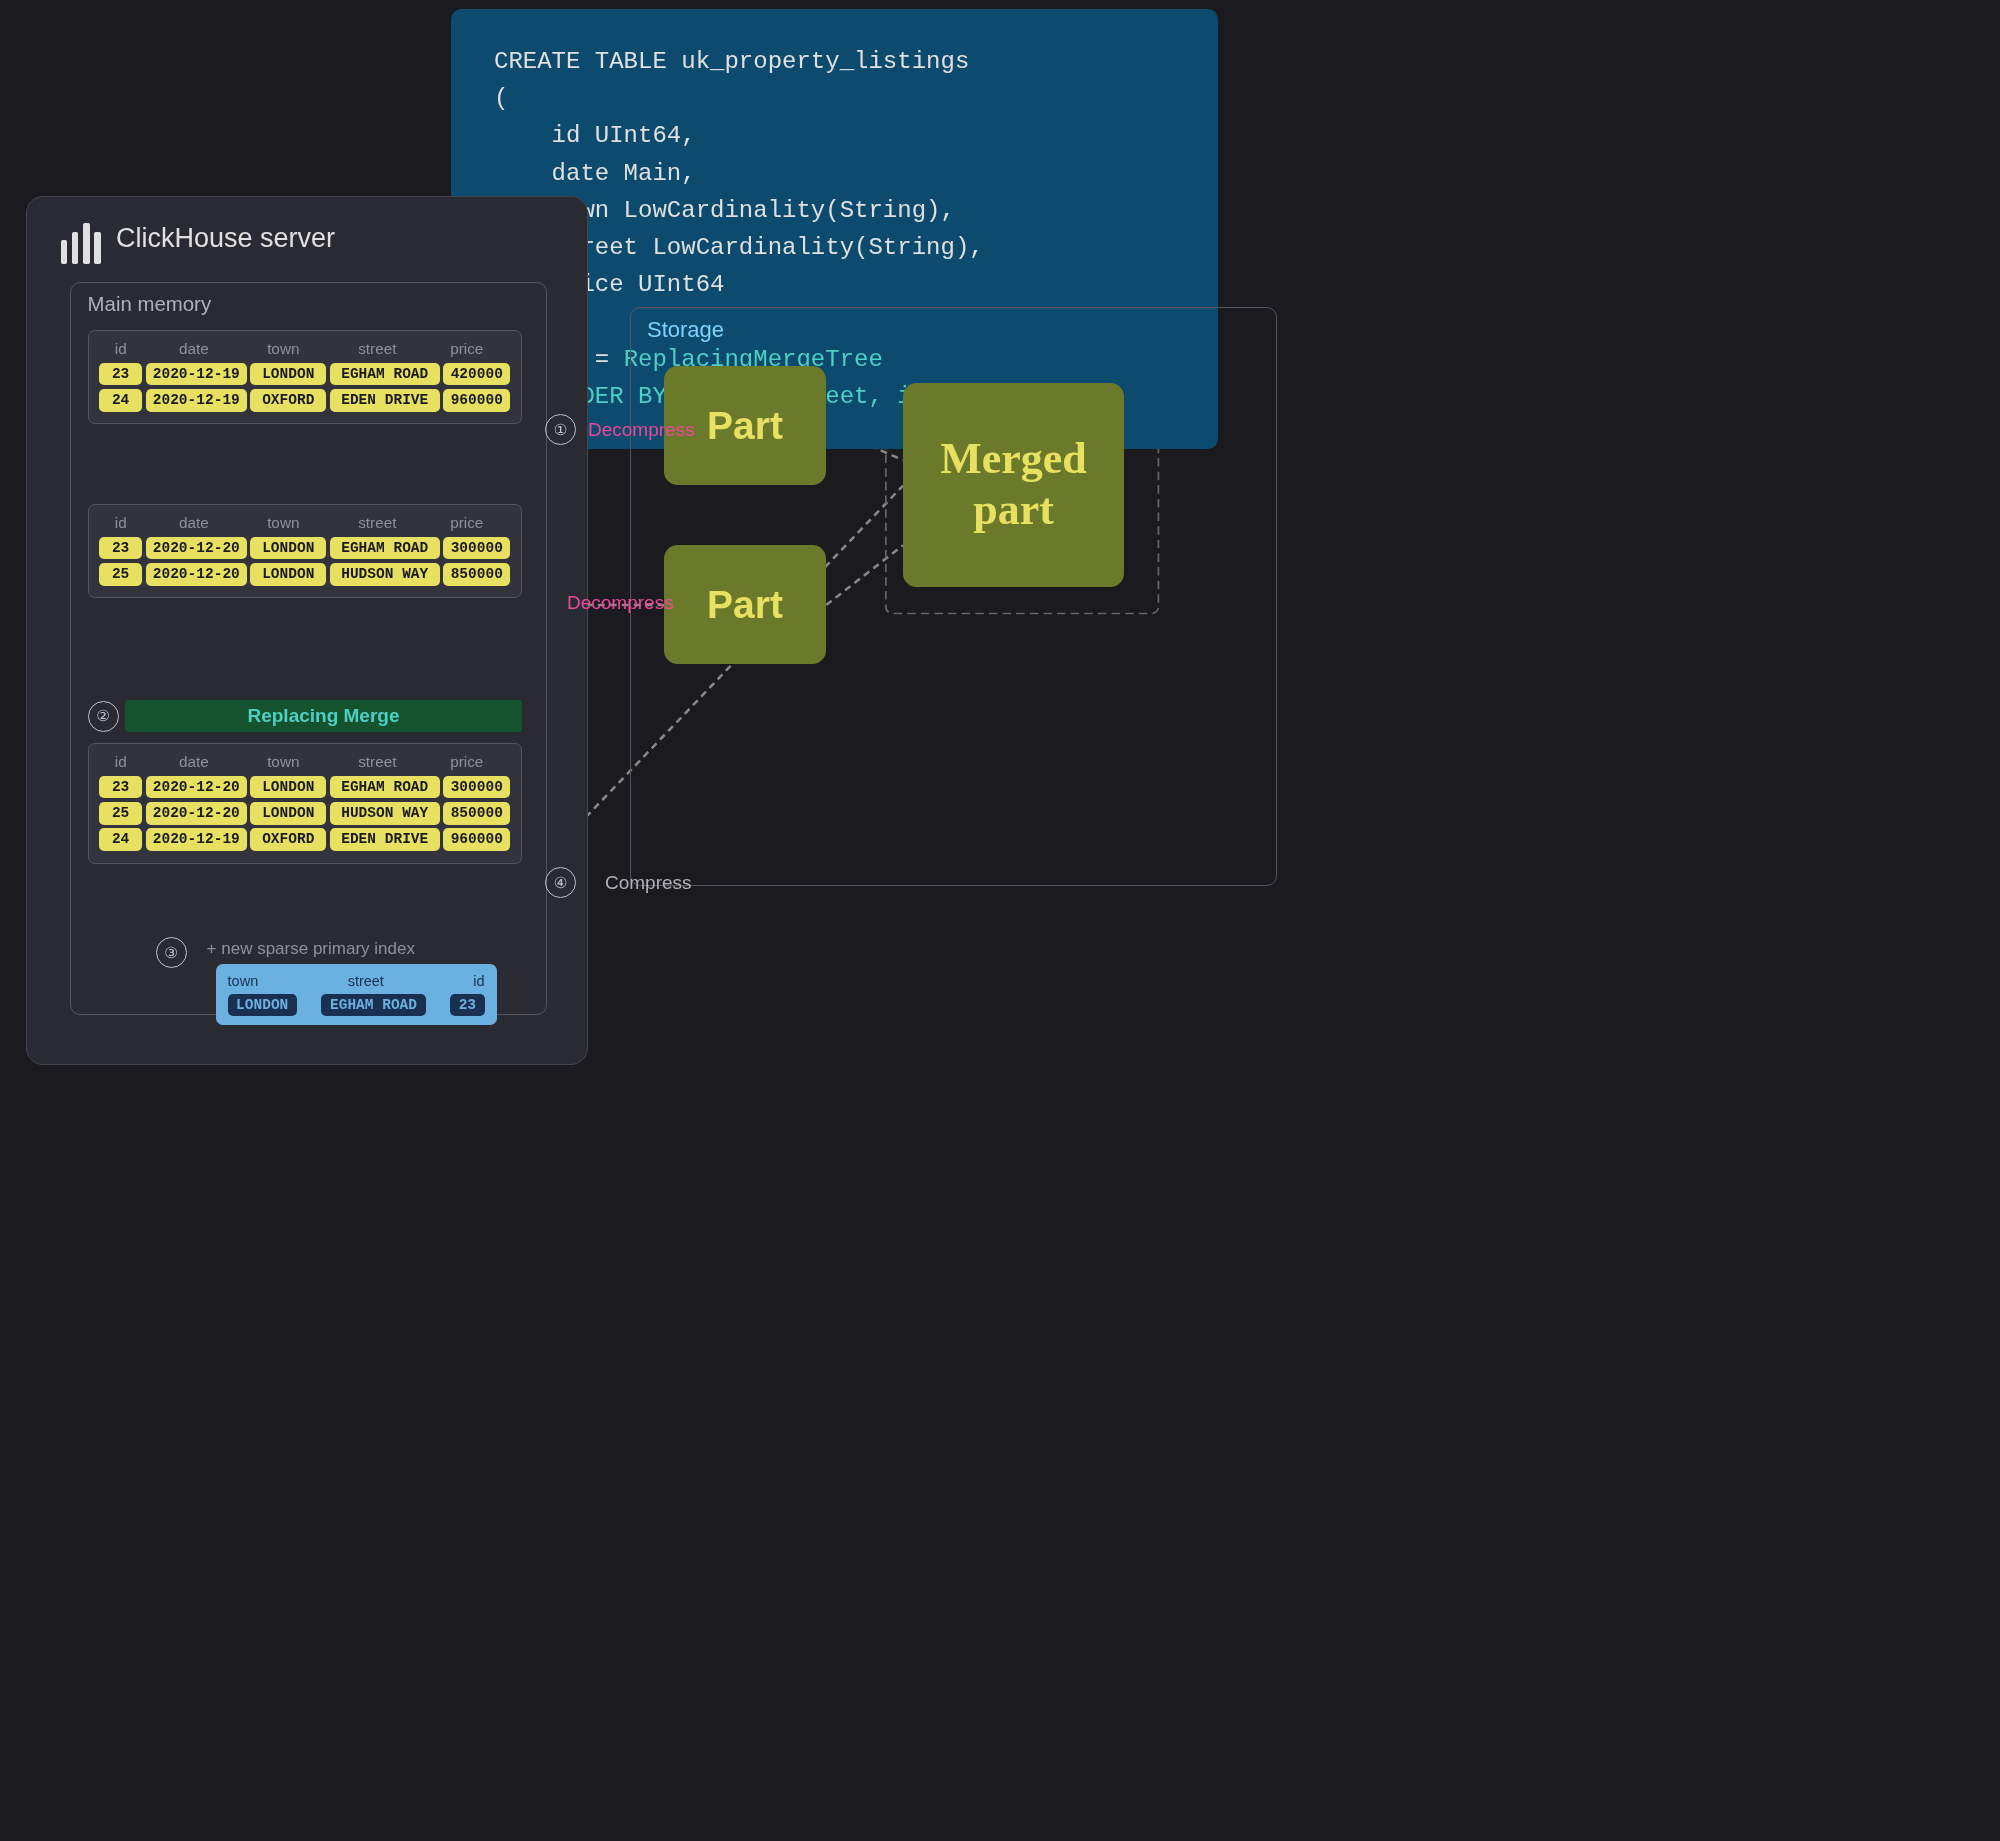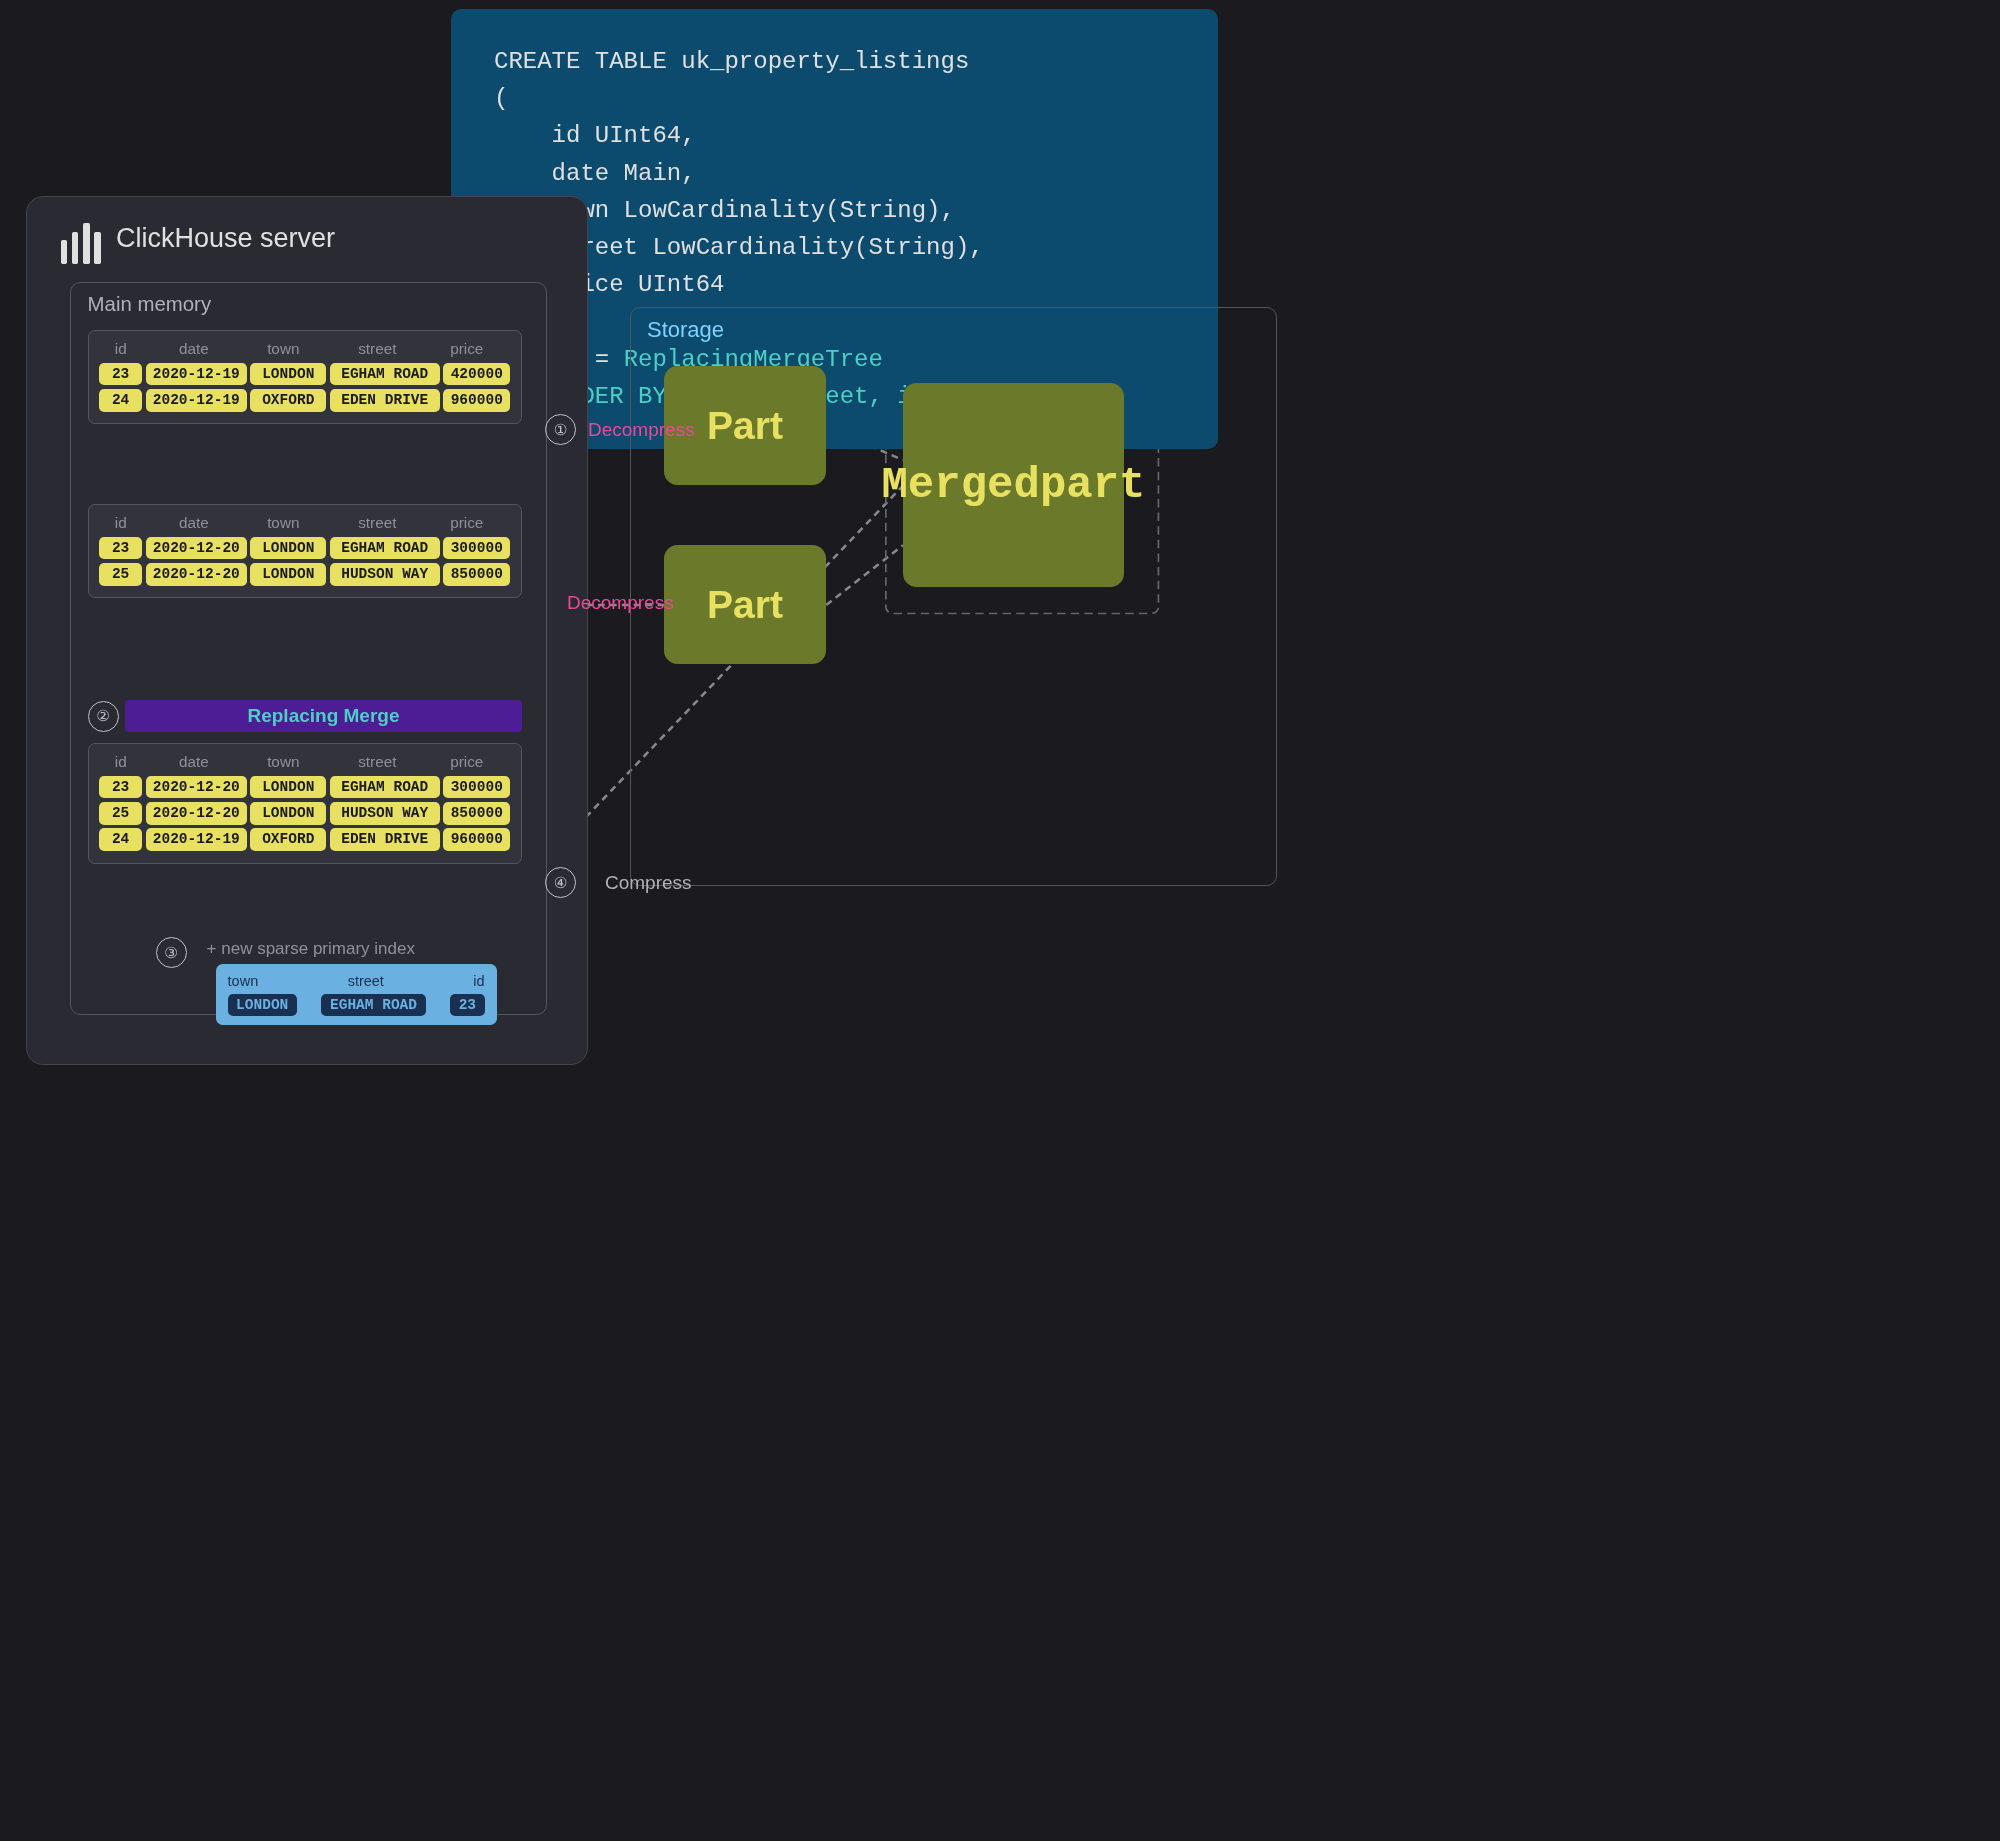--- a/index.html
+++ b/index.html
@@ -155,21 +155,21 @@
       font-family: sans-serif;
       flex-shrink: 0;
     }
     .rm-label {
       flex: 1;
       text-align: center;
       font-size: 19px;
       color: #4dd0c4;
       font-family: sans-serif;
       font-weight: bold;
-      background: #4c1d95;
+      background: #14532d;
       padding: 5.1px;
       border-radius: 3.4px;
       margin-left: 6.8px;
     }
 
     
     .table3 {
       top: 460px;
       left: 17px;
       width: 434px;
@@ -267,26 +267,27 @@
     }
     .merged-part {
       position: absolute;
       top: 383px;
       left: 903px;
       width: 221px;
       height: 204px;
       background: #6b7a2a;
       border-radius: 13.6px;
       display: flex;
+      flex-direction: column;
       align-items: center;
       justify-content: center;
       font-size: 44px;
       font-weight: bold;
       color: #e8e060;
-      font-family: Liberation Mono, monospace;
+      font-family: Liberation Serif, serif;
       line-height: 1.15;
     }
 
     
     .connector-svg {
       position: absolute;
       top: 0;
       left: 0;
       width: 2000px;
       height: 1842px;

